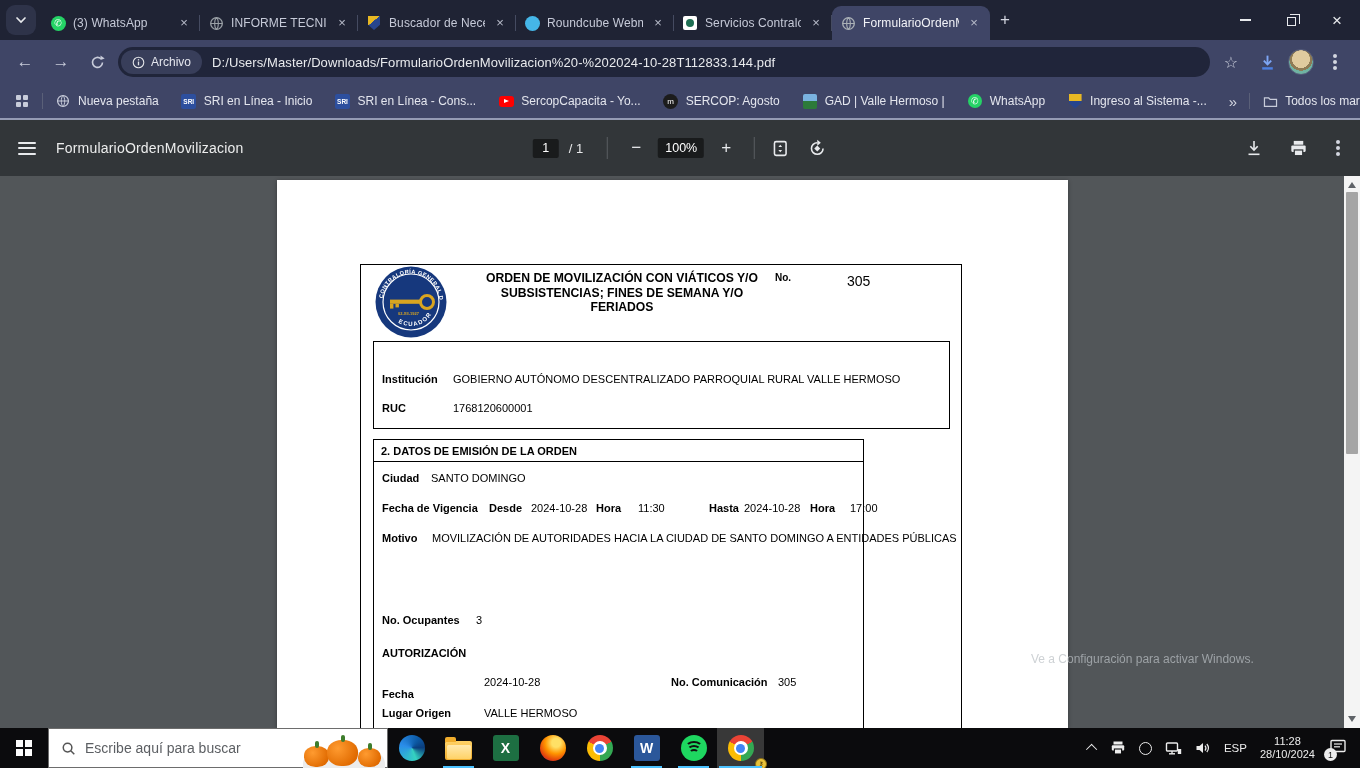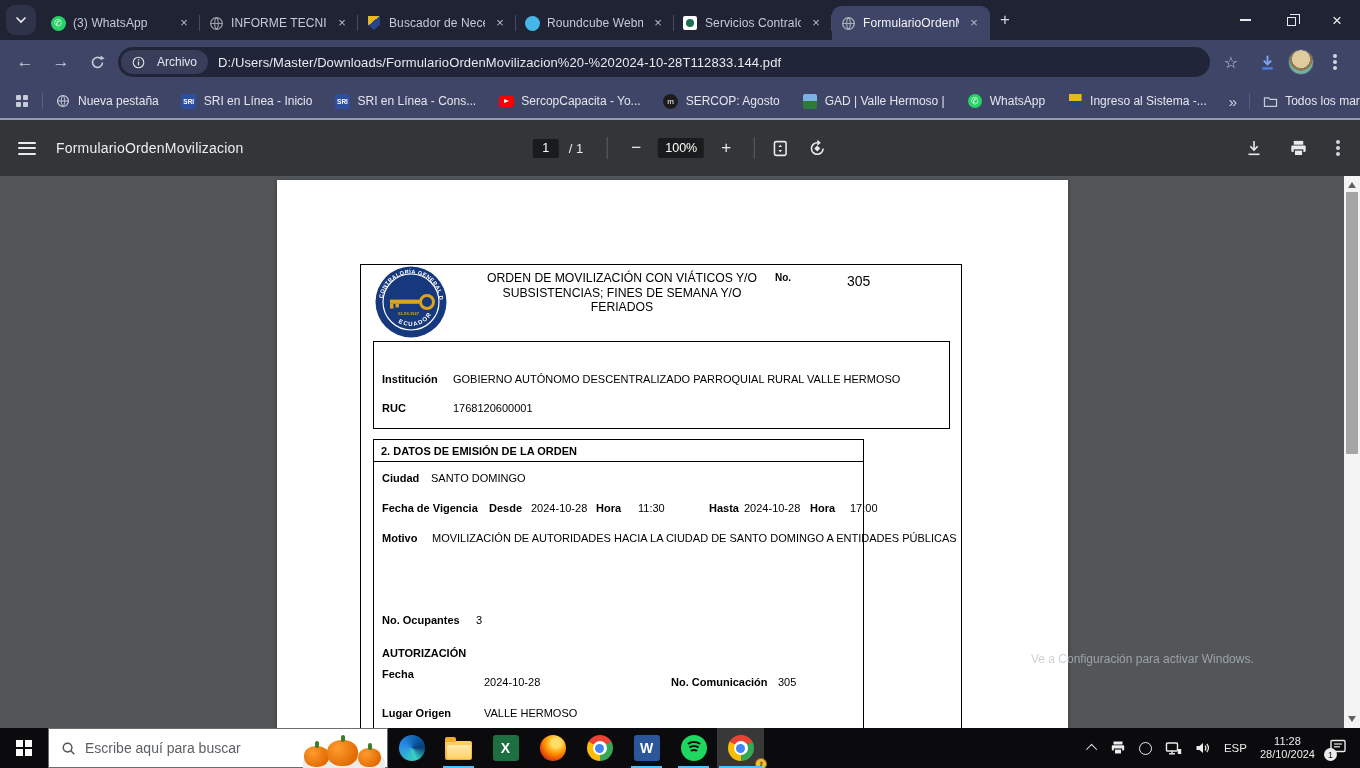--- a/index.html
+++ b/index.html
@@ -22,21 +22,21 @@
   .wbtn{width:46px;height:40px;display:flex;align-items:center;justify-content:center;color:#e8eaed}
   .min-glyph{width:11px;height:1.5px;background:#e8eaed}
   .restore-glyph{width:9px;height:9px;border:1.3px solid #e8eaed;position:relative;margin-top:2px}
   .restore-glyph::before{content:'';position:absolute;top:-4px;left:2.6px;width:9px;height:9px;border-top:1.3px solid #e8eaed;border-right:1.3px solid #e8eaed}
   .close-glyph{font-size:17px;line-height:17px}
 
   
   .navbar{position:absolute;top:40px;left:0;right:0;height:44px;background:#3f4566;display:flex;align-items:center;padding:0 10px;gap:6px}
   .navbtn{width:30px;height:30px;display:flex;align-items:center;justify-content:center;color:#c8ccda;font-size:17px;flex:none}
   .addr{flex:1;height:30px;border-radius:15px;background:#20253a;display:flex;align-items:center;padding:0 12px 0 3px;overflow:hidden}
-  .chip{height:24px;border-radius:12px;background:#383e5a;display:flex;align-items:center;gap:12px;padding:0 11px;color:#e4e6ee;font-size:12px;flex:none}
+  .chip{height:24px;border-radius:12px;background:#383e5a;display:flex;align-items:center;gap:6px;padding:0 11px;color:#e4e6ee;font-size:12px;flex:none}
   .urltext{color:#e8eaed;font-size:13px;margin-left:10px;white-space:nowrap;letter-spacing:.1px}
   .star{font-size:16px}
   .avatar{width:26px;height:26px;border-radius:50%;background:radial-gradient(circle at 50% 38%,#e0cb9f 0 46%,#8e7b55 47% 60%,#6fb3a2 61%);flex:none;border:1px solid #555c7a}
   .kebab{width:4px;height:4px;border-radius:50%;background:#d3d6e0;box-shadow:0 6px 0 #d3d6e0,0 -6px 0 #d3d6e0}
 
   
   .bmbar{position:absolute;top:84px;left:0;right:0;height:34px;background:#3f4566;display:flex;align-items:center;padding:0 14px;color:#e4e6ee;font-size:12px}
   .bmitem{display:flex;align-items:center;gap:7px;margin-right:22px;white-space:nowrap}
   .vdiv{width:1px;height:16px;background:#5a6078;margin:0 12px;flex:none}
   .appsgrid{display:grid;grid-template-columns:5px 5px;grid-template-rows:5px 5px;gap:2px}
@@ -70,21 +70,21 @@
   .tsep{width:1px;height:22px;background:#5a5e62;margin:0 6px}
   .pdfright{margin-left:auto;display:flex;align-items:center;gap:26px}
 
   
   .pdfarea{position:absolute;top:176px;left:0;right:0;height:552px;background:#525659;overflow:hidden}
   .page{position:absolute;left:277px;top:4px;width:791px;height:548px;background:#fff;overflow:hidden;box-shadow:0 1px 4px rgba(0,0,0,.35)}
   .fb{position:absolute;font-size:11px;font-weight:700;color:#000;white-space:nowrap}
   .fv{position:absolute;font-size:11px;color:#000;white-space:nowrap}
   .box{position:absolute;border:1px solid #000}
   .sechead{position:absolute;left:0;right:0;top:0;height:22px;border-bottom:1px solid #000;padding:5px 0 0 7px;font-size:11px;font-weight:700}
-  .doctitle{position:absolute;left:200px;top:91px;width:290px;text-align:center;font-size:12.2px;font-weight:400;line-height:14.6px;color:#000}
+  .doctitle{position:absolute;left:200px;top:91px;width:290px;text-align:center;font-size:12.2px;font-weight:700;line-height:14.6px;color:#000}
 
   .watermark{position:absolute;left:1031px;top:472px;color:rgba(186,191,195,.85);pointer-events:none}
   .wm1{font-size:23px;font-weight:300;letter-spacing:.3px}
   .wm2{font-size:12px;margin-top:4px;color:rgba(186,191,195,.72)}
 
   .vscroll{position:absolute;right:0;top:0;width:16px;height:552px;background:#f4f4f4}
   .sarrow{position:absolute;left:4px;width:0;height:0;border-left:4.5px solid transparent;border-right:4.5px solid transparent}
   .sarrow.up{top:6px;border-bottom:6px solid #5f6368}
   .sarrow.down{bottom:6px;border-top:6px solid #5f6368}
   .sthumb{position:absolute;left:2px;width:12px;top:16px;height:262px;background:#a5a5a5;border-radius:1px}
@@ -424,21 +424,21 @@
         <span class="fv" style="left:476px;top:62px">17:00</span>
 
         <span class="fb" style="left:8px;top:92px">Motivo</span>
         <span class="fv" style="left:58px;top:92px">MOVILIZACIÓN DE AUTORIDADES HACIA LA CIUDAD DE SANTO DOMINGO A ENTIDADES PÚBLICAS</span>
 
         <span class="fb" style="left:8px;top:174px">No. Ocupantes</span>
         <span class="fv" style="left:102px;top:174px">3</span>
 
         <span class="fb" style="left:8px;top:207px">AUTORIZACIÓN</span>
 
-        <span class="fb" style="left:8px;top:228px">Fecha</span>
+        <span class="fb" style="left:8px;top:248px">Fecha</span>
         <span class="fv" style="left:110px;top:236px">2024-10-28</span>
         <span class="fb" style="left:297px;top:236px">No. Comunicación</span>
         <span class="fv" style="left:404px;top:236px">305</span>
 
         <span class="fb" style="left:8px;top:267px">Lugar Origen</span>
         <span class="fv" style="left:110px;top:267px">VALLE HERMOSO</span>
 
         <span class="fb" style="left:8px;top:286px">Lugar Destino</span>
         <span class="fv" style="left:110px;top:286px">SANTO DOMINGO</span>
       </div>

